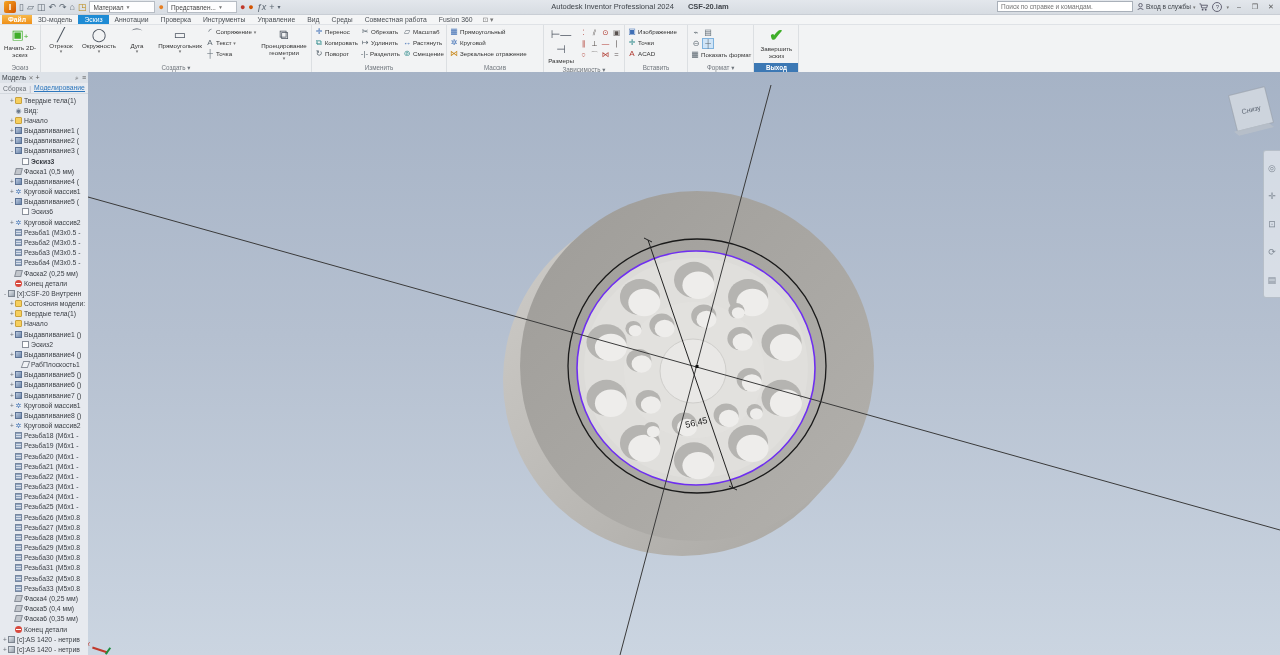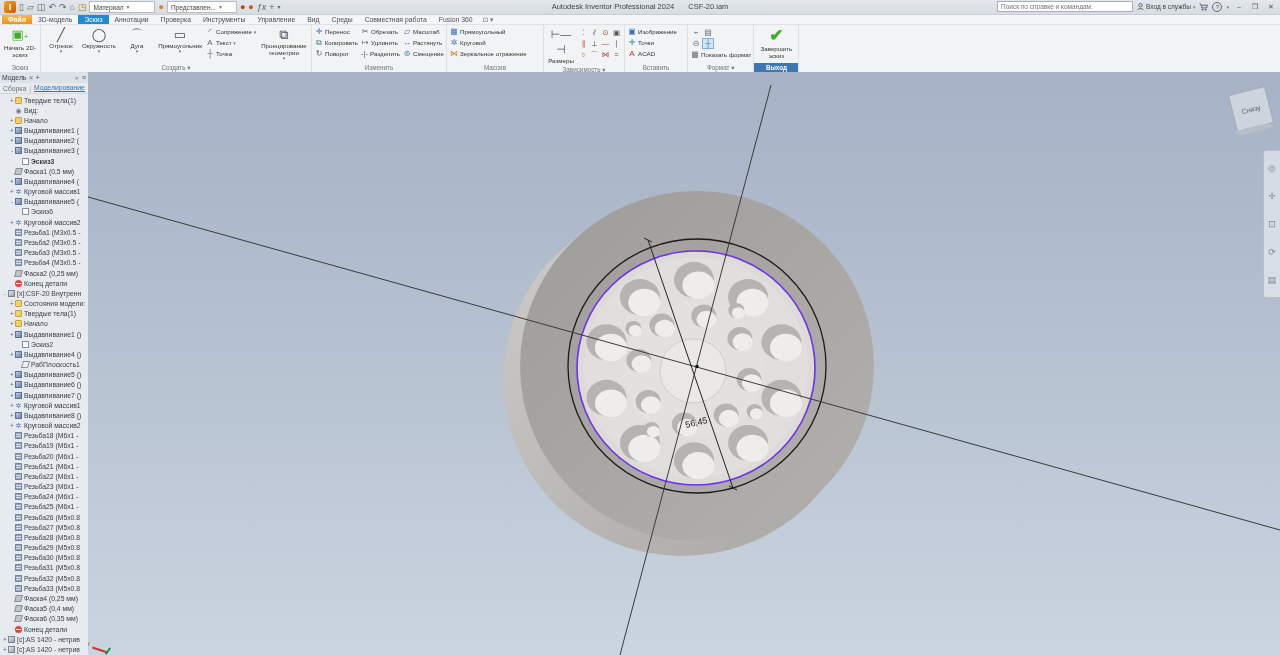--- a/index.html
+++ b/index.html
@@ -11,21 +11,21 @@
             padding:0 4px;gap:3px;font-size:7px;color:#4a5058;position:relative;border-bottom:1px solid #c9ced5}
   .qat{display:flex;align-items:center;gap:3px}
   .qi{font-size:9px;line-height:12px;color:#5a6570;cursor:default}
   .logo{width:12px;height:12px;background:linear-gradient(135deg,#f5a623,#d35400);color:#fff;
         font-weight:bold;font-size:9px;line-height:12px;text-align:center;border-radius:2px}
   .qdd{display:flex;align-items:center;height:10px;border:1px solid #b6bcc4;background:#fdfdfe;
        font-size:6.5px;padding:0 3px;color:#444;gap:2px;white-space:nowrap}
   .qdd .car{font-size:5px;color:#777}
   #title-center{position:absolute;left:50%;top:0;transform:translateX(-50%);line-height:14px;
                 font-size:7.5px;color:#3f444a;white-space:nowrap}
-  #title-center b{font-weight:normal;margin-left:12px}
+  #title-center b{font-weight:bold;margin-left:12px}
   #tb-right{position:absolute;right:3px;top:1px;display:flex;align-items:center;gap:4px}
   #searchbox{width:128px;height:9px;border:1px solid #a9b0b9;background:#fff;font-size:6.5px;
              padding:0 3px;color:#555;font-family:"Liberation Sans",sans-serif}
   .tbr{font-size:6.5px;color:#3f444a;white-space:nowrap;display:flex;align-items:center;gap:2px}
   .winbtn{font-size:7px;color:#555;width:12px;text-align:center}
   .helpc{width:8px;height:8px;border:1px solid #667;border-radius:50%;font-size:6px;line-height:8px;
          text-align:center;color:#556}
   
   #tabrow{height:9px;background:#f4f5f6;display:flex;align-items:stretch;font-size:6.8px;
           padding-left:2px;border-bottom:1px solid #dfe2e6}

